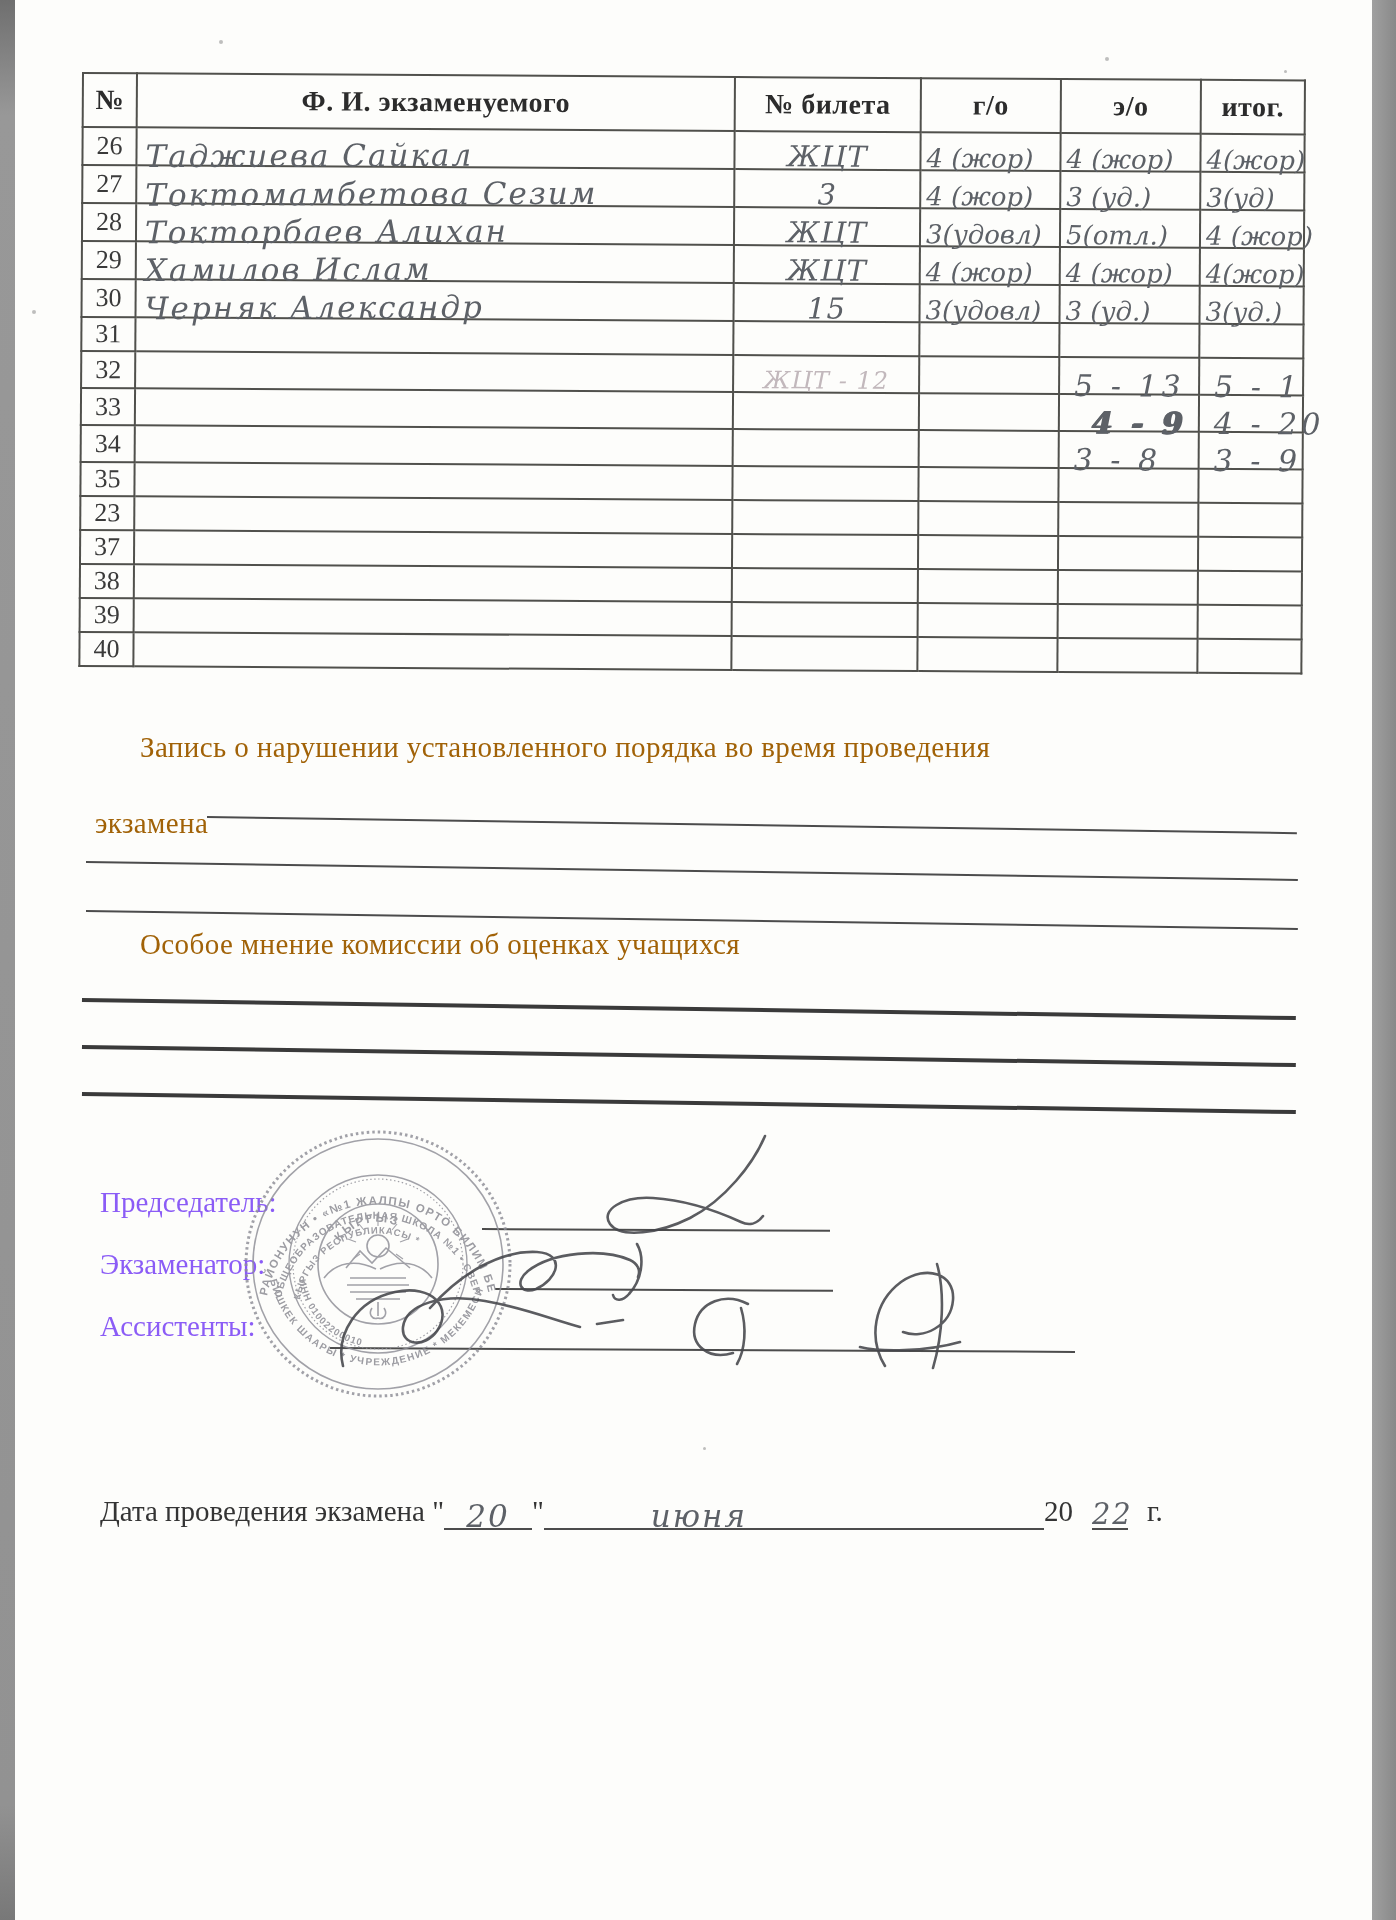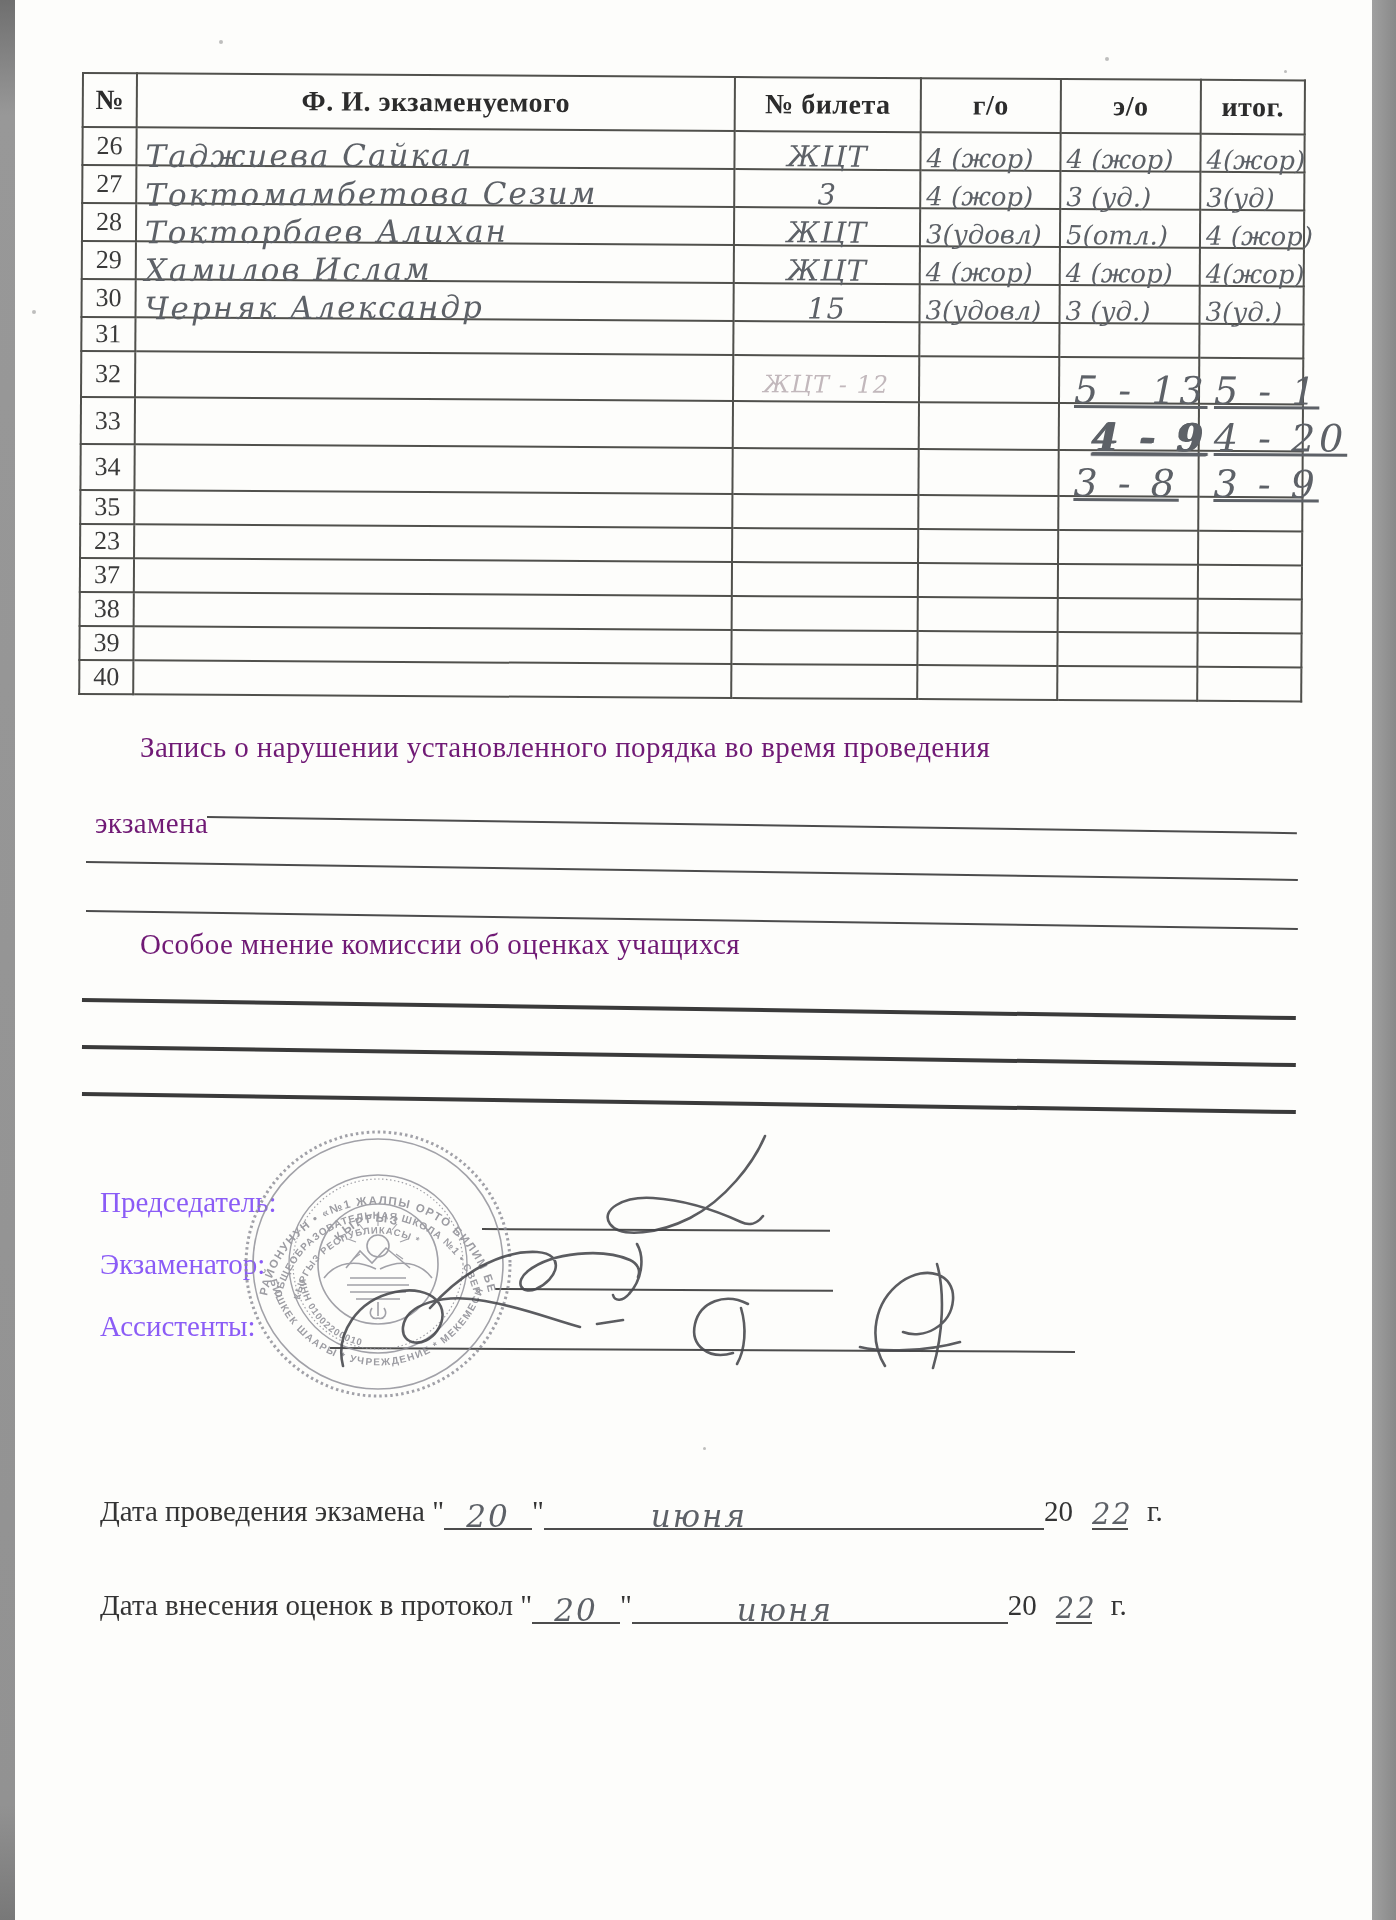--- a/index.html
+++ b/index.html
@@ -14,26 +14,26 @@
   table.protocol{border-collapse:collapse;table-layout:fixed;width:1222px;}
   .protocol th,.protocol td{border:2px solid #50504c;padding:0;overflow:visible;white-space:nowrap;}
   .protocol th{height:52px;font-size:28px;font-weight:bold;color:#2c2c2c;text-align:center;letter-spacing:.5px;}
   .protocol td{height:32px;font-size:25px;color:#3d3d3d;}
   td.c-num{text-align:center;font-size:26px;color:#3a3a3a;}
 
   .hw{font-family:"DejaVu Serif",serif;font-style:italic;color:var(--pencil,#5d6167);}
   .hw-name{display:inline-block;position:relative;top:8px;left:8px;font-size:31px;letter-spacing:2px;transform:rotate(-.6deg);}
   .hw-ticket{display:inline-block;position:relative;top:6px;width:100%;text-align:center;font-size:29px;letter-spacing:1px;}
   .hw-grade{display:inline-block;position:relative;top:7px;left:5px;font-size:26px;}
-  .hw-sum{font-size:38px;letter-spacing:4px;left:14px;top:10px;text-decoration:underline;}
+  .hw-sum{font-size:30px;letter-spacing:4px;left:14px;top:10px;}
   .pencil{color:var(--pencil_light,#c2b8bc);font-size:24px;letter-spacing:1px;}
   .ow{font-weight:bold;text-shadow:.9px 0 currentColor,-0.9px .6px currentColor;margin-left:18px;}
 
   
-  .ptext{position:absolute;font-size:29px;color:#701a75;white-space:nowrap;letter-spacing:.4px;text-align:right;}
+  .ptext{position:absolute;font-size:29px;color:#a16207;white-space:nowrap;letter-spacing:.4px;text-align:right;}
   .line{position:absolute;height:2px;background:#4c4c4c;transform-origin:0 0;transform:rotate(.85deg);}
   .thick{height:4px;background:#3a3a3a;}
 
   
   .sig-label{position:absolute;font-size:29px;color:#8b5cf6;}
   .overlay{position:absolute;pointer-events:none;}
 
   
   .date-row{position:absolute;font-size:29px;color:#343434;white-space:nowrap;}
   .slot{display:inline-block;border-bottom:2px solid #4c4c4c;text-align:center;vertical-align:baseline;}
@@ -268,22 +268,19 @@
     <path d="M145,196 C175,162 215,138 252,140 C282,142 272,168 251,177 C236,183 229,170 243,159 C267,140 318,136 345,148 C352,151 356,158 353,165 M352,132 C360,146 357,168 344,182 C338,189 330,190 328,183"></path>
     <path d="M58,254 C50,222 72,188 110,180 C148,172 168,196 152,219 C140,236 116,234 118,215 C121,192 158,181 200,189 C240,196 268,208 295,215 M312,212 L338,208"></path>
     <path d="M463,192 C440,180 415,190 410,212 C405,234 424,248 448,241 M456,196 C462,216 460,238 452,252"></path>
     <path d="M600,254 C583,226 589,190 616,170 C642,152 670,162 668,188 C666,214 638,228 618,220 M652,152 C660,180 658,222 648,256 M575,235 C595,240 640,240 675,230"></path>
   </svg>
 
   <div class="date-row date-exam" style="left:100px;top:1492px">
     <span>Дата проведения экзамена "</span><span class="slot day"><span class="hw">20</span></span><span>"</span><span class="slot mon"><span class="hw">июня</span></span><span>20</span><span class="slot yr"><span class="hw">22</span></span><span>г.</span>
   </div>
 
-  <div class="date-row date-protocol" style="left:100px;top:1586px">
-    <span>Дата внесения оценок в протокол "</span><span class="slot day"><span class="hw">20</span></span><span>"</span><span class="slot mon"><span class="hw">июня</span></span><span>20</span><span class="slot yr"><span class="hw">22</span></span><span>г.</span>
-  </div>
 
   <div class="speck" style="left:219px;top:40px;width:4px;height:4px"></div>
   <div class="speck" style="left:1105px;top:57px;width:4px;height:4px"></div>
   <div class="speck" style="left:1284px;top:70px;width:3px;height:3px"></div>
   <div class="speck" style="left:32px;top:310px;width:4px;height:4px"></div>
   <div class="speck" style="left:703px;top:1447px;width:3px;height:3px"></div>
 </div>
 
 </body></html>

